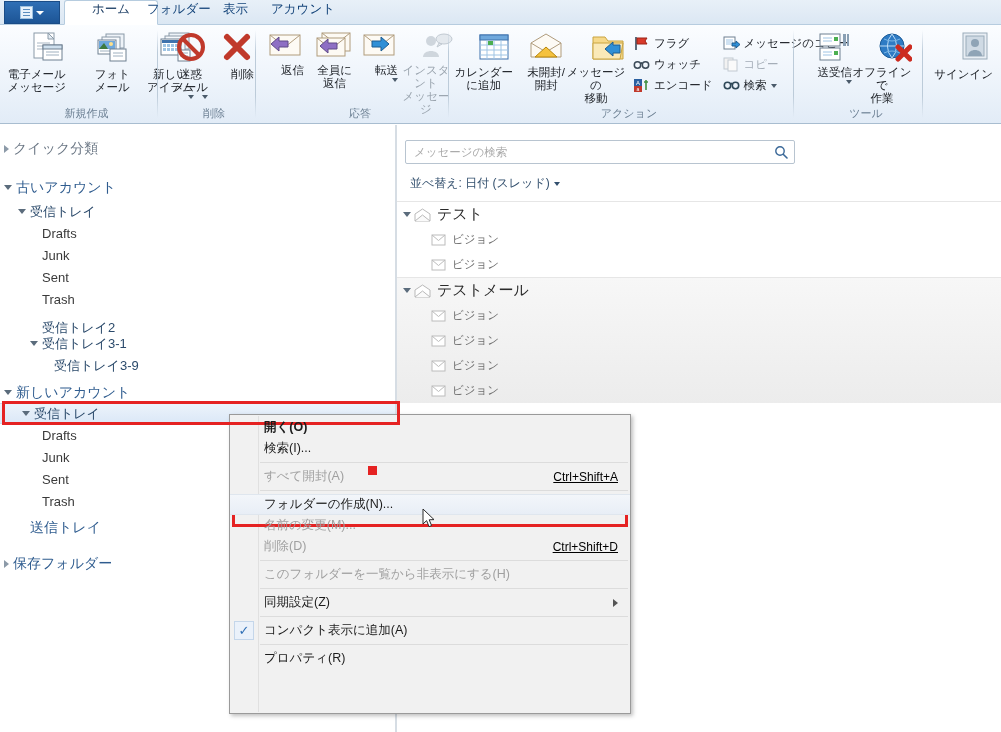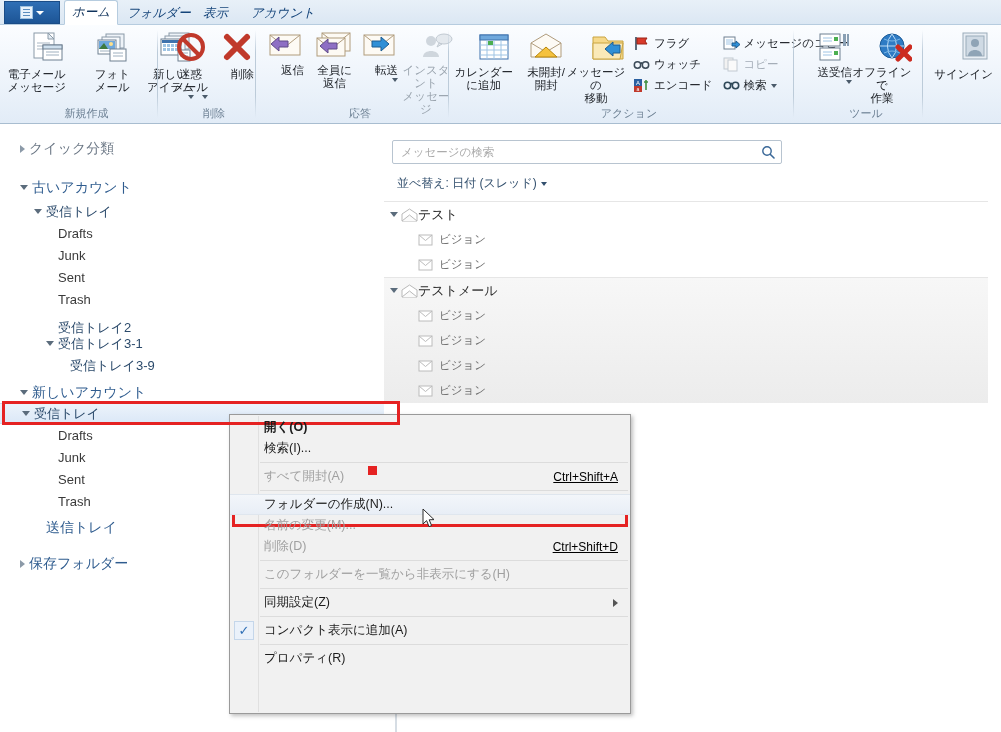--- a/index.html
+++ b/index.html
@@ -32,23 +32,23 @@
   }
   .appbtn .docglyph::before {
     content: ""; position: absolute; left: 2px; top: 2px; right: 2px; height: 1px;
     background: #5b8dbe; box-shadow: 0 3px 0 #5b8dbe, 0 6px 0 #5b8dbe;
   }
   .appbtn .caret {
     width: 0; height: 0; border-left: 4px solid transparent;
     border-right: 4px solid transparent; border-top: 4px solid #ffffff;
   }
   .tab {
-    position: absolute; top: 1px; height: 24px; padding: 0 7px;
-    display: flex; align-items: center; font-size: 12.5px; color: #14447a;
-    cursor: default; white-space: nowrap; font-style: italic;
+    position: absolute; top: 1px; height: 24px; padding: 0 27px;
+    display: flex; font-size: 12.5px; color: #14447a;
+    cursor: default; white-space: nowrap;
   }
   .tab.active {
     background: #ffffff; border: 1px solid #b6ccdf; border-bottom: 1px solid #ffffff;
     border-radius: 3px 3px 0 0; color: #10335c; height: 25px; top: 0;
   }
 
   
   .ribbon {
     position: absolute; left: 0; top: 25px; width: 1001px; height: 99px;
     background: linear-gradient(to bottom, #fbfdff 0%, #eef4fb 55%, #e2ecf7 100%);
@@ -92,28 +92,28 @@
   
   .sidebar {
     position: absolute; left: 0; top: 125px; width: 395px; height: 607px;
     background: #ffffff; overflow: hidden;
   }
   .splitter {
     position: absolute; left: 395px; top: 125px; width: 2px; height: 607px;
     background: #d6dde4;
   }
   .listpane {
-    position: absolute; left: 384px; top: 125px; width: 604px; height: 428px;
+    position: absolute; left: 397px; top: 125px; width: 604px; height: 428px;
     background: #ffffff;
   }
 
   
   .treeitem {
     position: relative; display: flex; align-items: center; height: 21px;
-    padding-left: 20px; white-space: nowrap; cursor: default;
+    padding-left: 4px; white-space: nowrap; cursor: default;
   }
   .tri {
     width: 0; height: 0; margin-right: 4px; flex: 0 0 auto;
   }
   .tri.open {
     border-left: 4px solid transparent; border-right: 4px solid transparent;
     border-top: 5px solid #5b6c7c;
   }
   .tri.closed {
     border-top: 4px solid transparent; border-bottom: 4px solid transparent;
@@ -160,21 +160,21 @@
   .mlist { position: absolute; left: 0; top: 76px; width: 604px; }
   .mgroup { border-top: 1px solid #e6e6e6; }
   .mgroup.shaded {
     background: linear-gradient(to bottom, #f7f7f7 0%, #ececec 100%);
   }
   .mrow {
     display: flex; align-items: center; height: 25px; padding-left: 6px;
     white-space: nowrap; cursor: default;
   }
   .mrow.child { padding-left: 34px; }
-  .mrow .subj-parent { font-size: 13px; color: #2a2a2a; }
+  .mrow .subj-parent { font-size: 15px; color: #2a2a2a; margin-left: 6px; }
   .mrow .subj-child { font-size: 11.5px; color: #6f6f6f; margin-left: 6px; }
 
   
   .ctxmenu {
     position: absolute; left: 229px; top: 414px; width: 402px; height: 300px;
     background: #f1f1f1; border: 1px solid #9a9a9a;
     box-shadow: 2px 2px 4px rgba(0,0,0,0.25);
     font-size: 12.5px; padding: 2px 0;
   }
   .ctxmenu .gutter {

